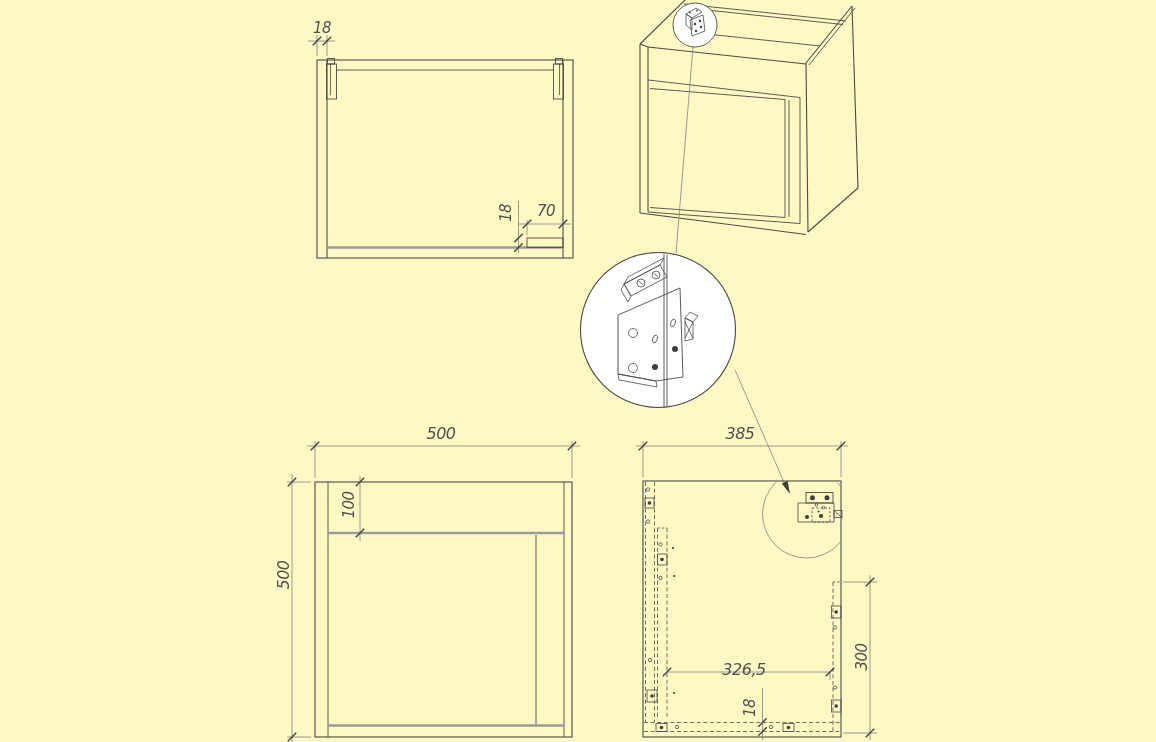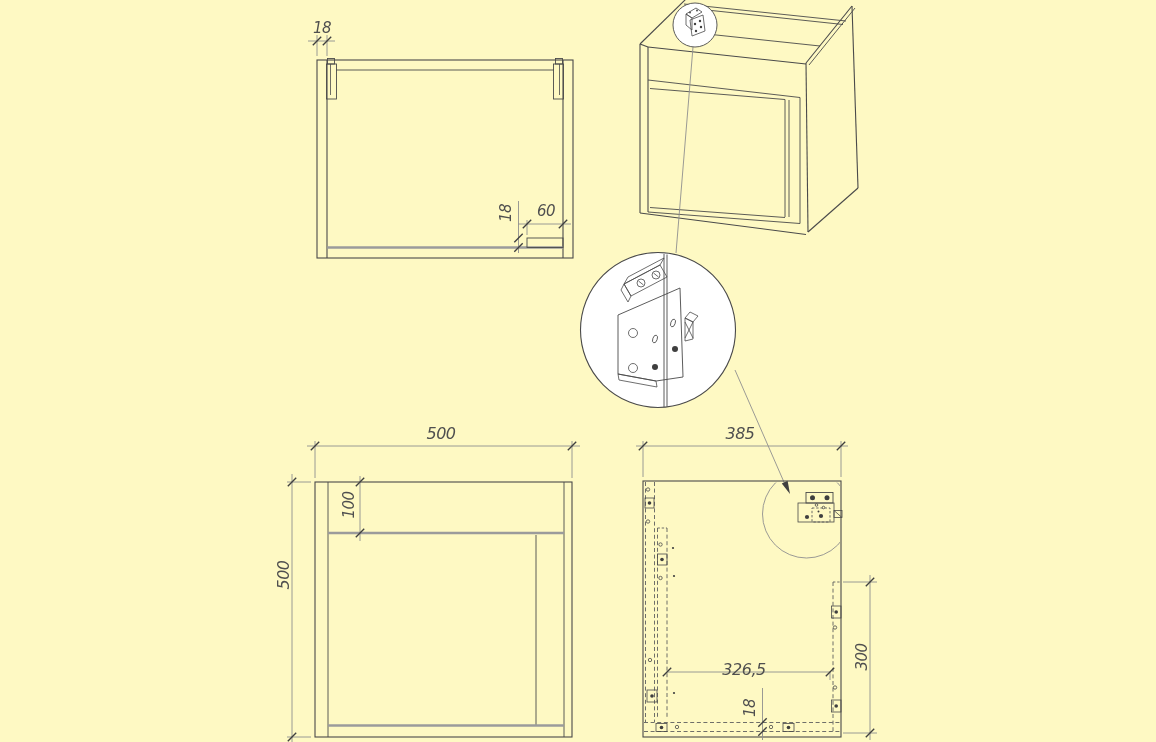--- a/index.html
+++ b/index.html
@@ -299,21 +299,21 @@
       <g>
         <line x1="762.5" y1="688" x2="762.5" y2="740" class="s-th"></line>
         <line x1="758.3" y1="726.7" x2="766.7" y2="718.3" class="s-tick"></line>
         <line x1="758.3" y1="735.7" x2="766.7" y2="727.3" class="s-tick"></line>
       </g>
     </g>
   </svg>
 
   <div class="dim" style="left:322px;top:28px;">18</div>
   <div class="dim rot" style="left:506px;top:213px;">18</div>
-  <div class="dim" style="left:546px;top:211px;">60</div>
+  <div class="dim" style="left:546px;top:211px;">70</div>
   <div class="dim big" style="left:441px;top:433px;">500</div>
   <div class="dim big rot" style="left:283px;top:575px;">500</div>
   <div class="dim rot" style="left:349px;top:505px;">100</div>
   <div class="dim big" style="left:740px;top:433px;text-align:right;">385</div>
   <div class="dim big" style="left:744px;top:669px;">326,5</div>
   <div class="dim rot" style="left:862px;top:657px;">300</div>
   <div class="dim rot" style="left:750px;top:708px;">18</div>
 
 </div>
 

